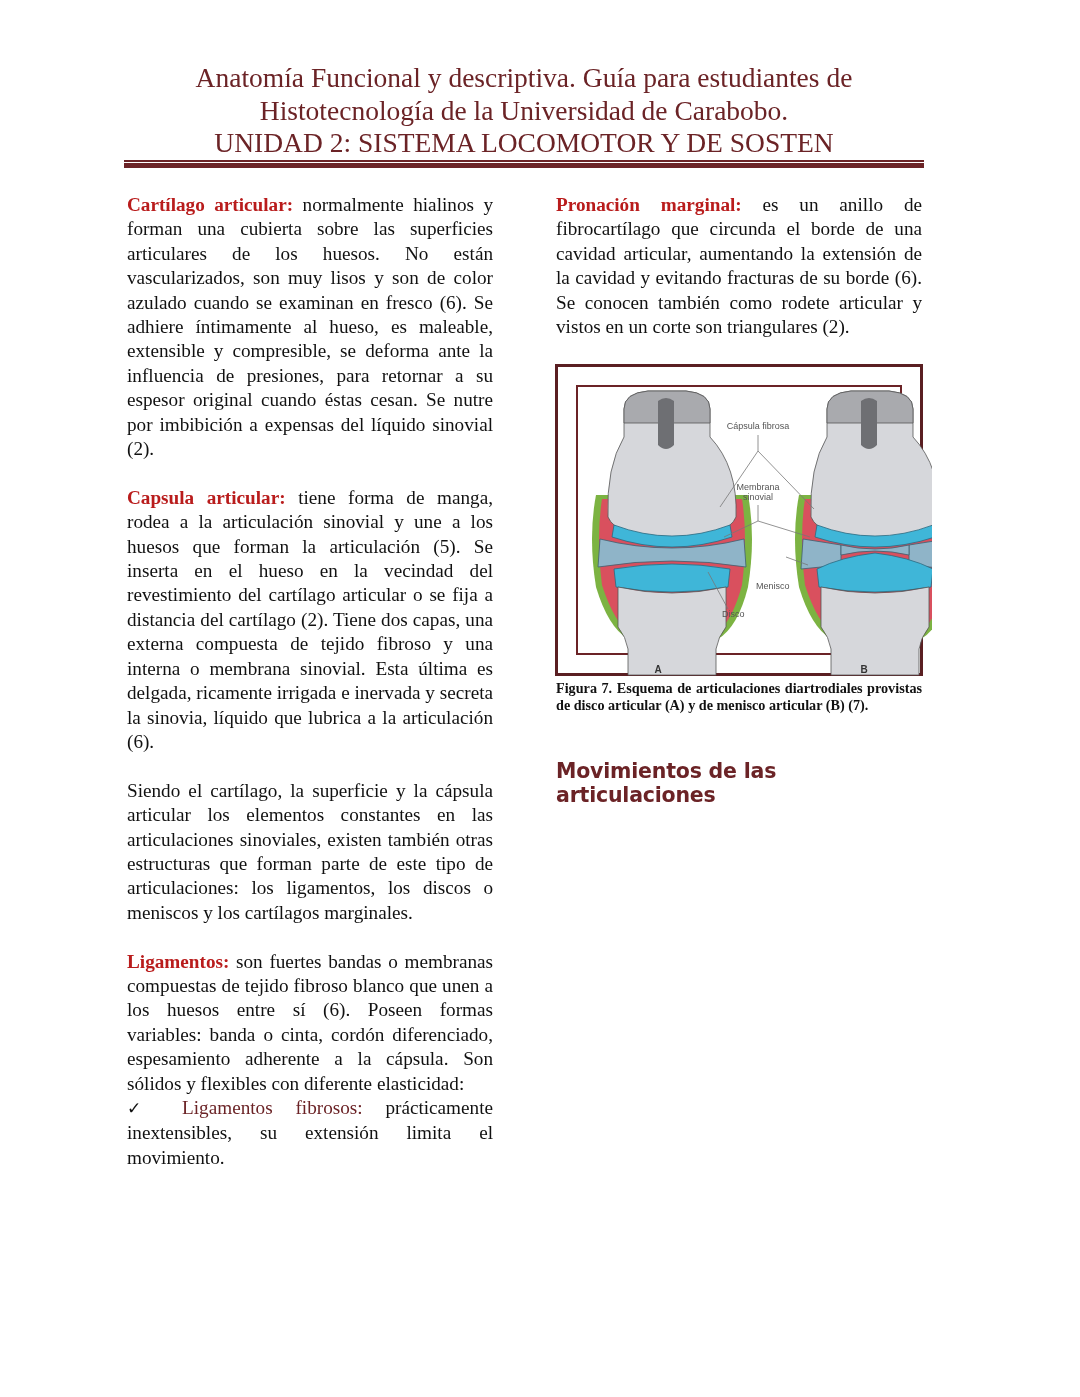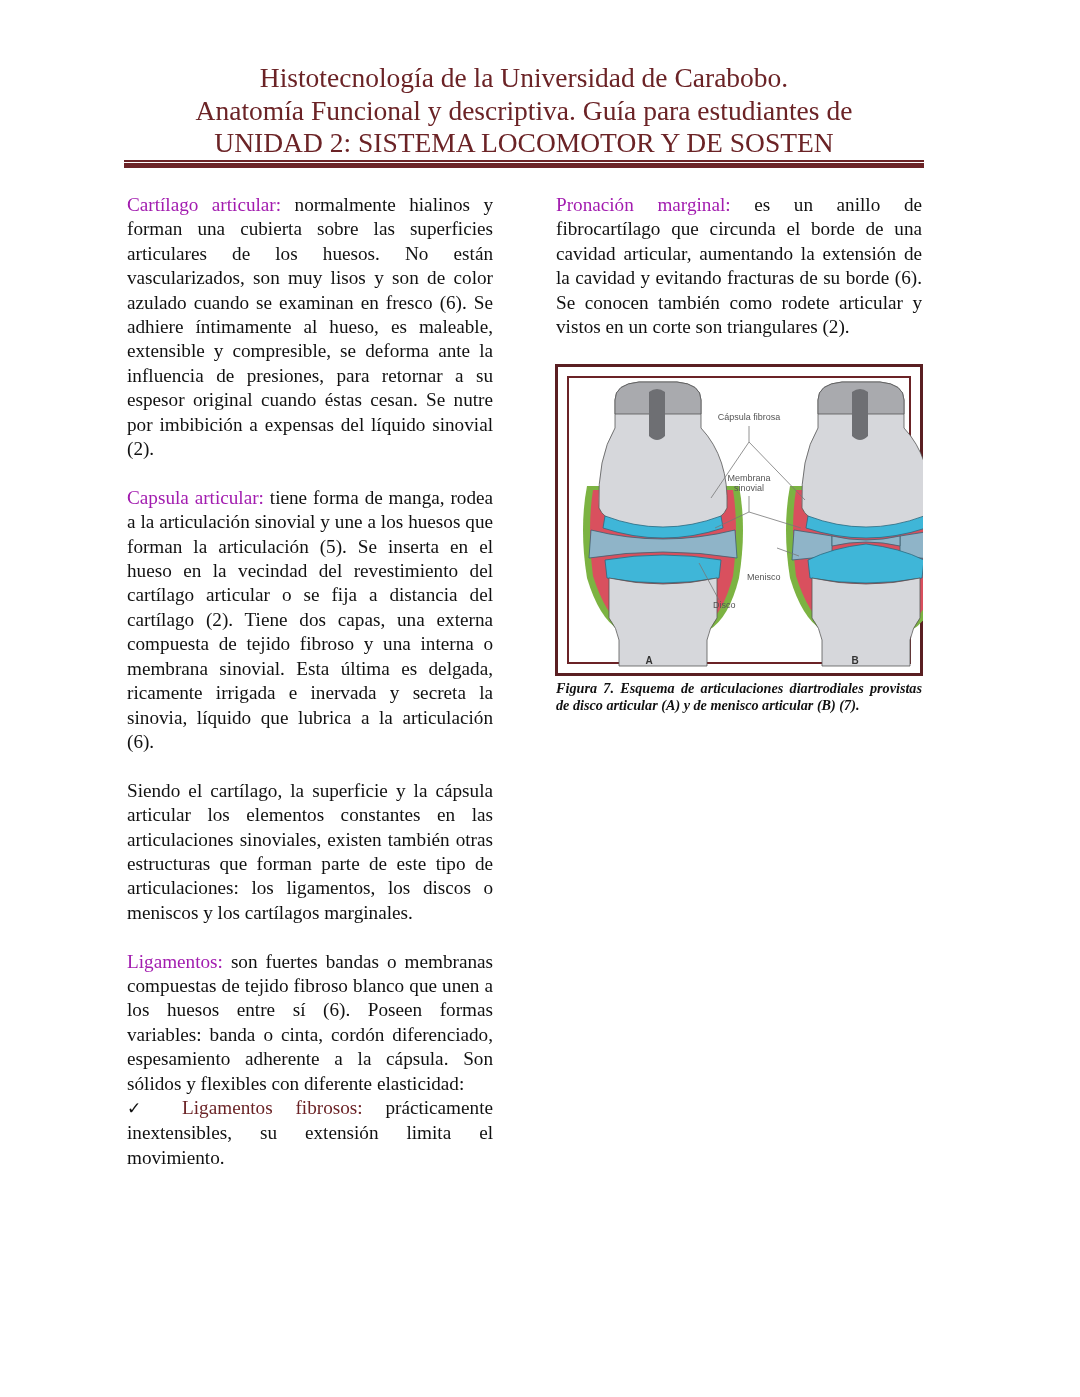--- a/index.html
+++ b/index.html
@@ -7,39 +7,39 @@
          font-family: "Liberation Serif", "DejaVu Serif", serif; color: #111; }
   .header { position: absolute; left: 124px; top: 62px; width: 800px; text-align: center;
             color: #6b2326; font-size: 27.5px; line-height: 32.5px; }
   .rule-thin { position: absolute; left: 124px; top: 160px; width: 800px; height: 1.5px; background: #6b2326; }
   .rule-thick { position: absolute; left: 124px; top: 163px; width: 800px; height: 5px; background: #6b2326; }
   .col { position: absolute; top: 193px; width: 366px; font-size: 19.2px; line-height: 24.4px; }
   .col-left { left: 127px; }
   .col-right { left: 556px; }
   p { margin: 0 0 24.4px 0; text-align: justify; text-align-last: left; }
   p.nomargin { margin-bottom: 0; }
-  .term { color: #a21caf; font-weight: normal; }
+  .term { color: #b91c1c; font-weight: bold; }
   .subterm { color: #6b2326; }
   .check { color: #111; font-size: 17px; }
   .figure { position: relative; width: 368px; height: 312px; margin: 0 0 4px -1px;
-            border: 3px solid #5a1f22; padding: 9px; box-sizing: border-box; }
+            border: 3px solid #5a1f22; padding: 18px; box-sizing: border-box; }
   .figure-inner { width: 100%; height: 100%; border: 2px solid #6b2326; box-sizing: border-box; background: #fff; position: relative; }
   .figure svg { position: absolute; left: 0; top: 0; }
-  .caption { font-weight: bold; font-size: 14.2px; line-height: 17px; text-align: justify; text-align-last: left; margin: 0 0 45px 0; font-style: italic; }
+  .caption { font-weight: bold; font-size: 14.2px; line-height: 17px; text-align: justify; text-align-last: left; margin: 0 0 45px 0; }
   .section-title { font-family: "DejaVu Sans", "Liberation Sans", sans-serif; font-weight: bold; color: #6b2326;
                    font-size: 20.5px; line-height: 24px; margin: 0; letter-spacing: -0.2px; }
   .svg-label { font-family: "Liberation Sans", "DejaVu Sans", sans-serif; font-size: 9px; fill: #555; }
   .svg-letter { font-family: "Liberation Sans", "DejaVu Sans", sans-serif; font-size: 10px; font-weight: bold; fill: #333; }
 </style>
 </head>
 <body>
 
 <div class="header">
+  <div>Anatomía Funcional y descriptiva. Guía para estudiantes de</div>
   <div>Histotecnología de la Universidad de Carabobo.</div>
-  <div>Anatomía Funcional y descriptiva. Guía para estudiantes de</div>
   <div>UNIDAD 2: SISTEMA LOCOMOTOR Y DE SOSTEN</div>
 </div>
 <div class="rule-thin"></div>
 <div class="rule-thick"></div>
 
 <div class="col col-left">
   <p>
     <span class="term">Cartílago articular:</span><span> normalmente hialinos y forman una cubierta sobre las superficies articulares de los huesos. No están vascularizados, son muy lisos y son de color azulado cuando se examinan en fresco (6). Se adhiere íntimamente al hueso, es maleable, extensible y compresible, se deforma ante la influencia de presiones, para retornar a su espesor original cuando éstas cesan. Se nutre por imbibición a expensas del líquido sinovial (2).</span>
   </p>
   <p>
@@ -104,13 +104,14 @@
         <text class="svg-label" x="180" y="113" text-anchor="middle">sinovial</text>
         <text class="svg-label" x="178" y="202">Menisco</text>
         <text class="svg-label" x="144" y="230">Disco</text>
         <text class="svg-letter" x="80" y="286" text-anchor="middle">A</text>
         <text class="svg-letter" x="286" y="286" text-anchor="middle">B</text>
       </svg>
     </div>
   </div>
   <p class="caption">Figura 7. Esquema de articulaciones diartrodiales provistas de disco articular (A) y de menisco articular (B) (7).</p>
 
+  <h2 class="section-title">Movimientos de las articulaciones</h2>
 </div>
 
 </body></html>

